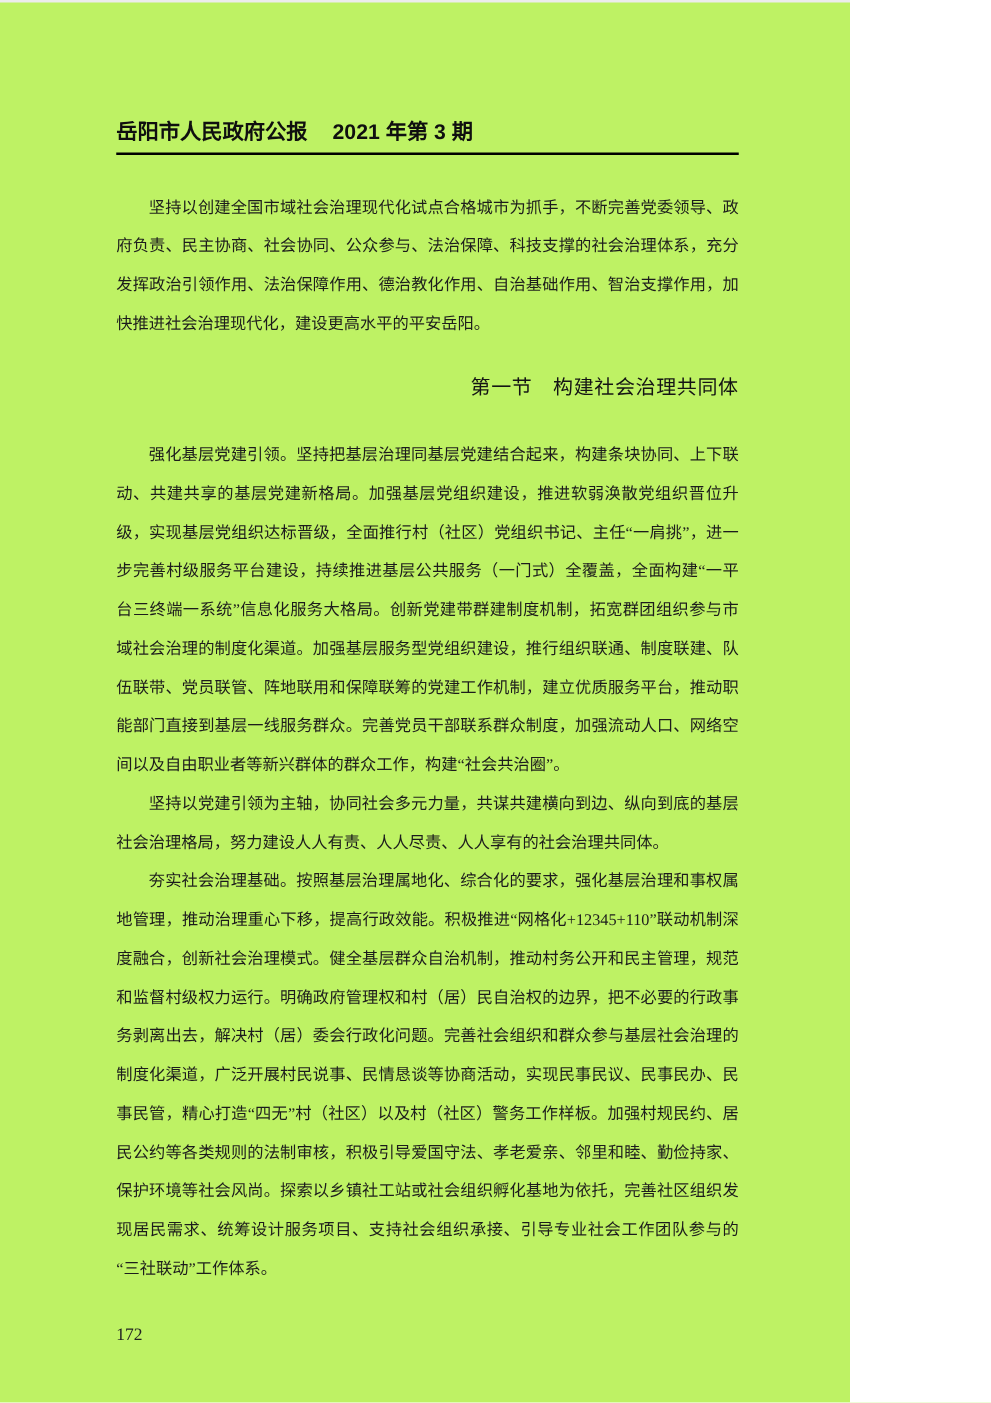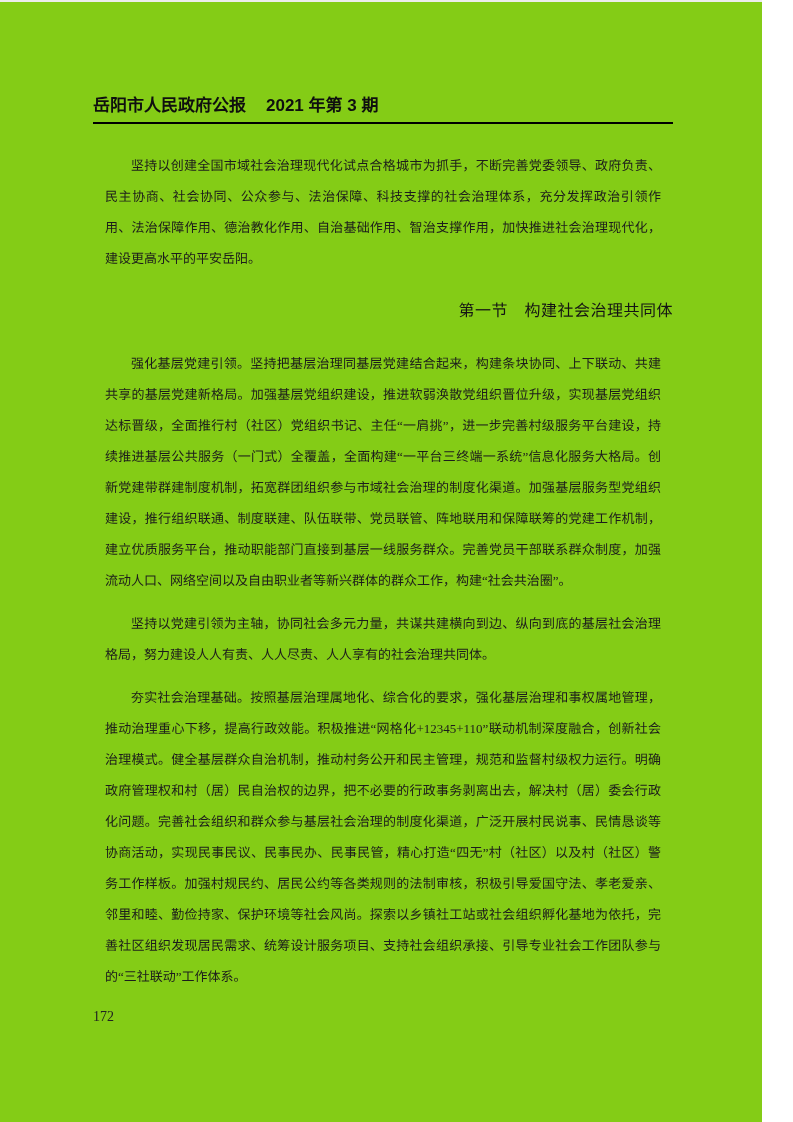--- a/index.html
+++ b/index.html
@@ -10,25 +10,25 @@
   }
   body {
     width: 793px;
     height: 1122px;
     overflow: hidden;
     font-family: "Liberation Serif", "DejaVu Serif", serif;
     color: #1c1c1c;
   }
   .page {
     box-sizing: border-box;
-    width: 762px;
+    width: 680px;
     height: 1122px;
     padding: 94px 89px 0 93px;
     overflow: hidden;
-    background: #84cc16;
+    background: #bef264;
     border-top: 2px solid #ececec;
     position: relative;
   }
   
   .running-head {
     font-family: "Liberation Sans", "DejaVu Sans", sans-serif;
     font-weight: 700;
     font-size: 17px;
     line-height: 20px;
     color: #0f0f0f;
@@ -59,28 +59,28 @@
     letter-spacing: 0.5px;
     color: #141414;
   }
   
   .para {
     font-size: 13px;
     line-height: 31px;
     text-align: justify;
     text-justify: inter-character;
     text-indent: 2em;
-    margin: 12px;
+    margin: 0;
     color: #1c1c1c;
   }
   .para.intro {
     margin-top: 26px;
   }
   .page-number {
-    margin-top: 16px;
+    margin-top: 30px;
     font-size: 14px;
     line-height: 18px;
     color: #222222;
   }
 </style>
 </head>
 <body>
 
 <div class="page">
 

